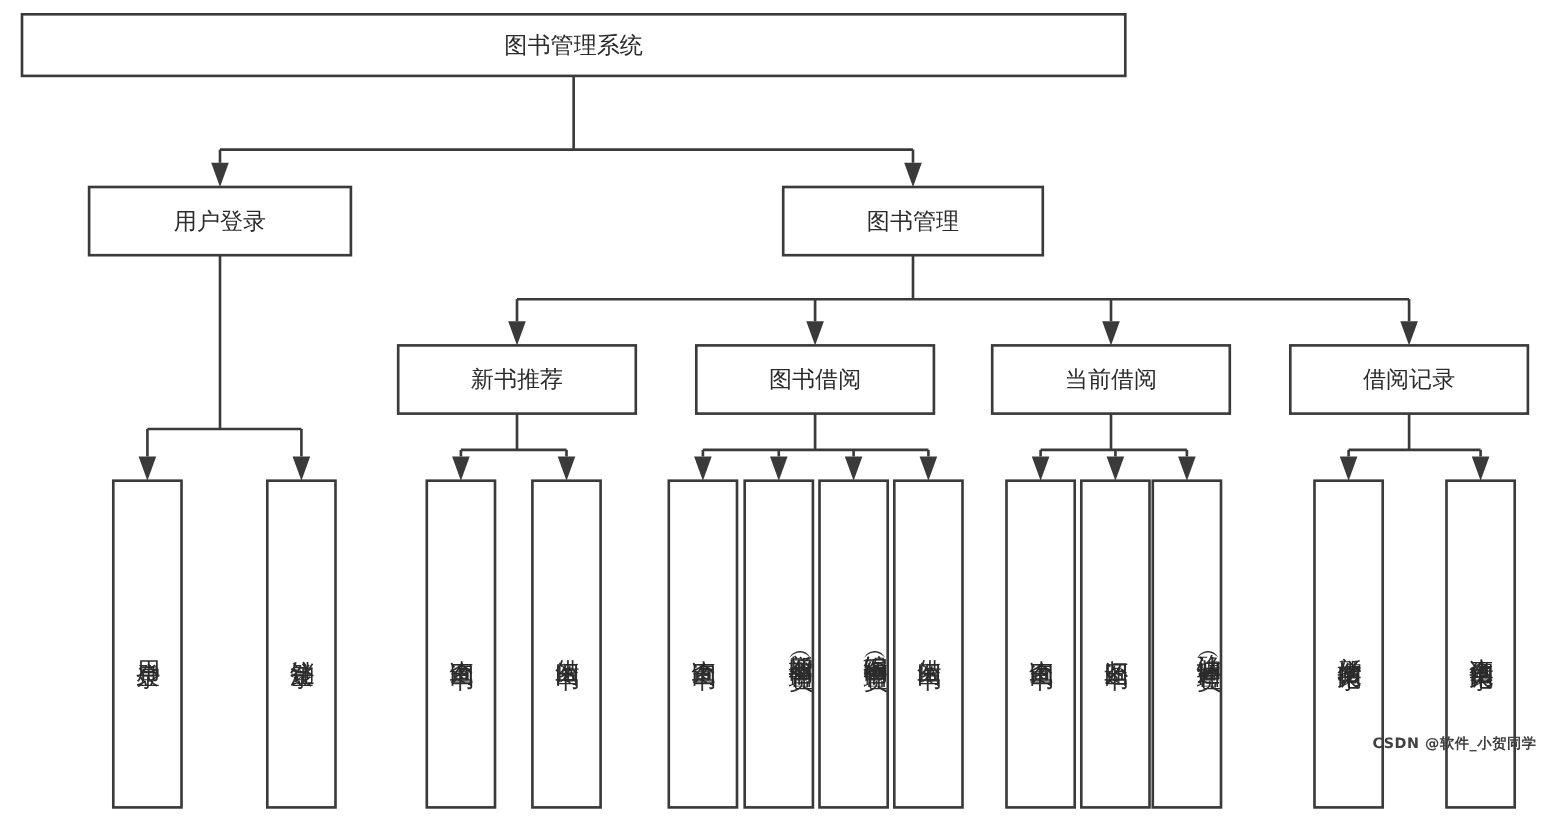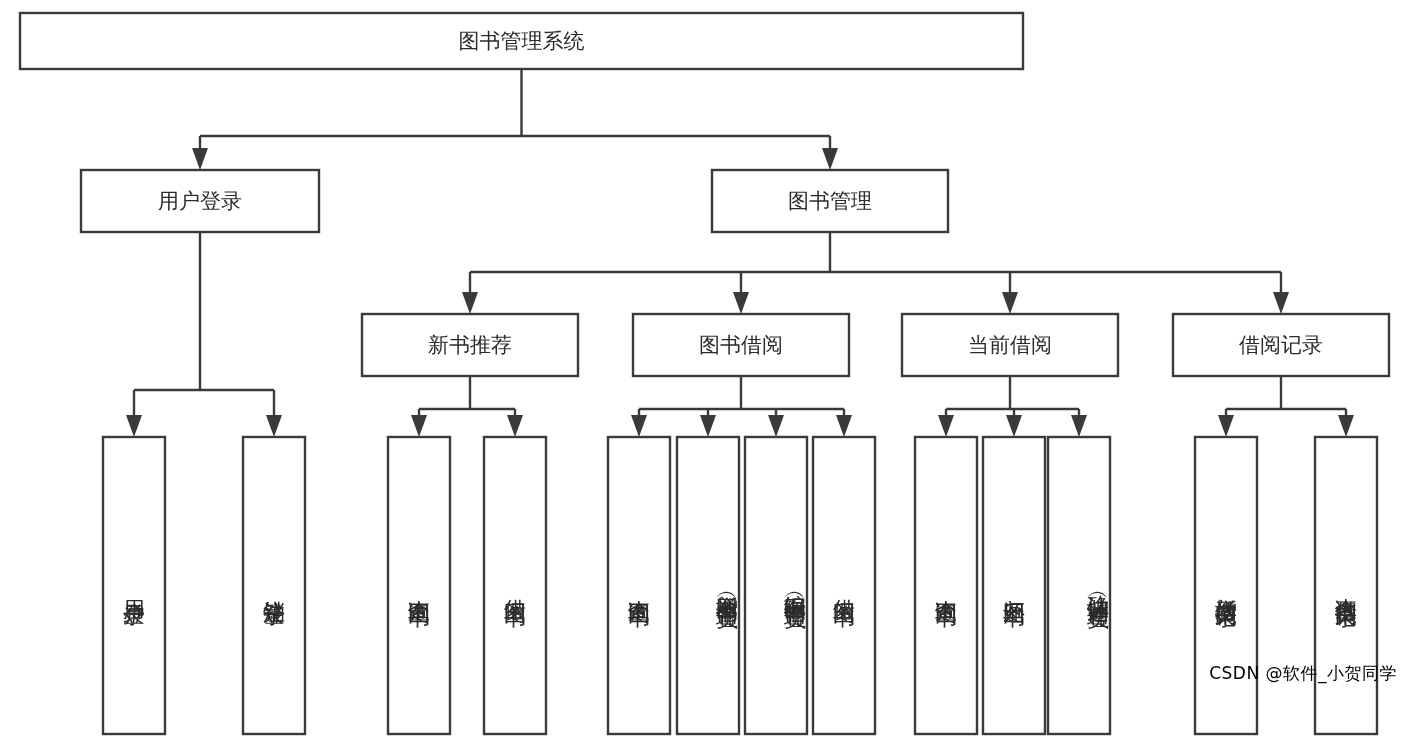--- a/index.html
+++ b/index.html
@@ -64,24 +64,25 @@
     pointer-events: none;
   }
   .leaf-label.centered {
     align-items: center;
   }
   .watermark {
     position: absolute;
     right: 8px;
     bottom: 4px;
     font-family: "DejaVu Sans", "Liberation Sans", sans-serif;
-    font-size: 17px;
-    color: #000000;
+    font-size: 13px;
+    color: #404040;
     white-space: nowrap;
     letter-spacing: 0.5px;
+    font-weight: bold;
   }
 </style>
 </head>
 <body>
 
 <div id="diagram-root">
 
   <svg id="tree-svg" viewBox="0 0 1405 747">
     <g id="connectors">
         <line x1="521.5" y1="69" x2="521.5" y2="136" class="conn"></line>

